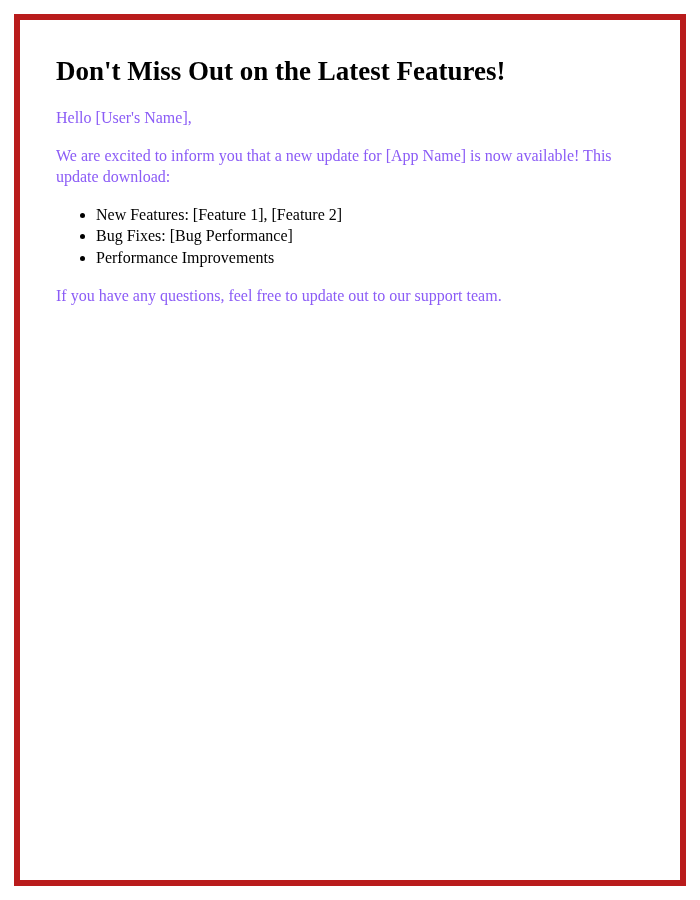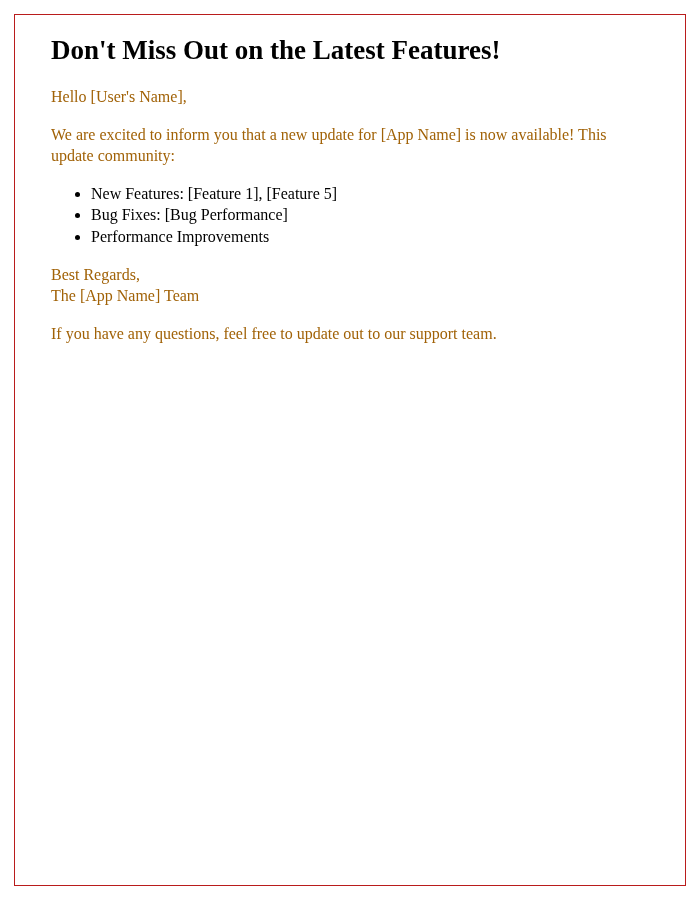--- a/index.html
+++ b/index.html
@@ -8,36 +8,36 @@
       box-sizing: border-box;
     }
     body {
       font-family: "Times New Roman", Times, serif;
       background: #ffffff;
       width: 700px;
       height: 900px;
       padding: 14px;
     }
     .document-frame {
-      border: 1px solid #b91c1c;
+      border: 6px solid #b91c1c;
       width: 100%;
       height: 100%;
-      padding: 20px 36px;
+      padding: 36px 36px;
     }
     h1 {
       font-size: 27px;
       font-weight: bold;
       margin-bottom: 20px;
       color: #000000;
     }
     p {
       font-size: 16px;
       line-height: 1.35;
       margin-bottom: 16px;
-      color: #a16207;
+      color: #8b5cf6;
     }
     ul {
       margin-left: 40px;
       margin-bottom: 16px;
     }
     li {
       font-size: 16px;
       line-height: 1.35;
       color: #000000;
       list-style-type: disc;
@@ -52,29 +52,25 @@
     }
   </style>
 </head>
 <body>
 
 <div class="document-frame">
   <h1>Don't Miss Out on the Latest Features!</h1>
 
   <p>Hello [User's Name],</p>
 
-  <p>We are excited to inform you that a new update for [App Name] is now available! This update community:</p>
+  <p>We are excited to inform you that a new update for [App Name] is now available! This update download:</p>
 
   <ul>
-    <li>New Features: [Feature 1], [Feature 5]</li>
+    <li>New Features: [Feature 1], [Feature 2]</li>
     <li>Bug Fixes: [Bug Performance]</li>
     <li>Performance Improvements</li>
   </ul>
 
 
 
-  <p class="signoff">
-    <span>Best Regards,</span>
-    <span>The [App Name] Team</span>
-  </p>
 
   <p>If you have any questions, feel free to update out to our support team.</p>
 </div>
 
 </body></html>

